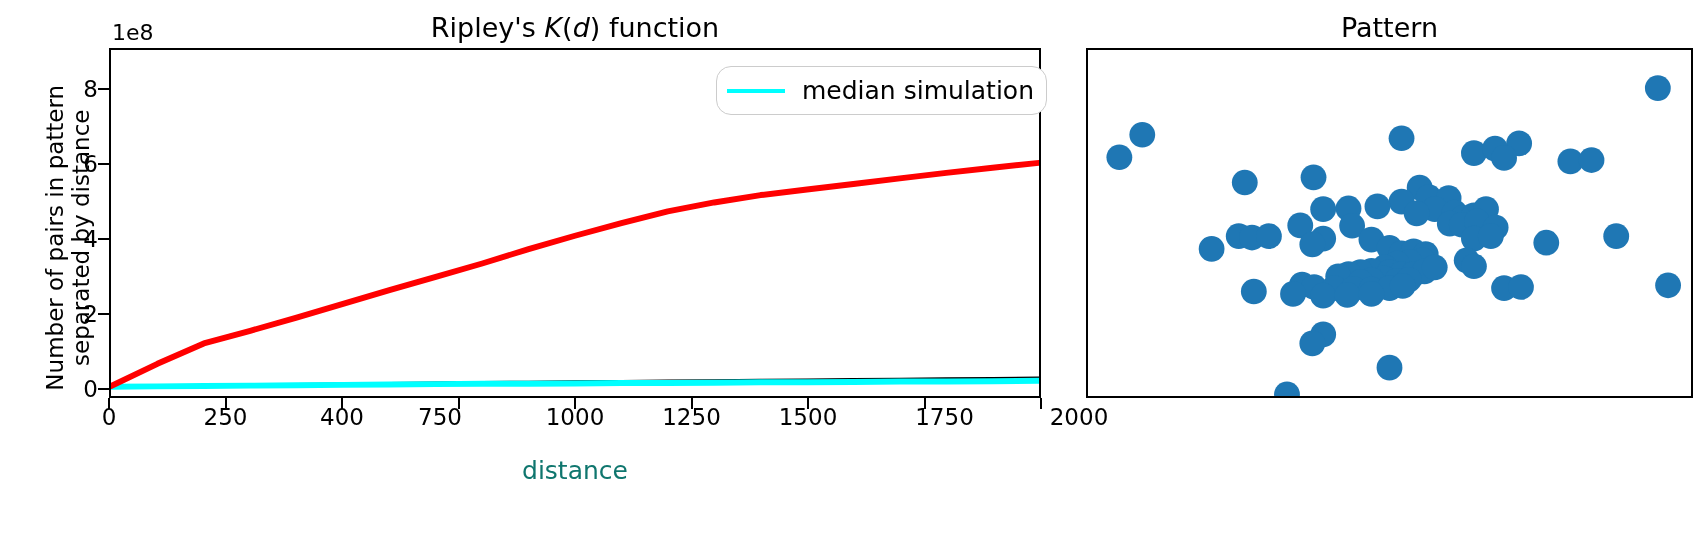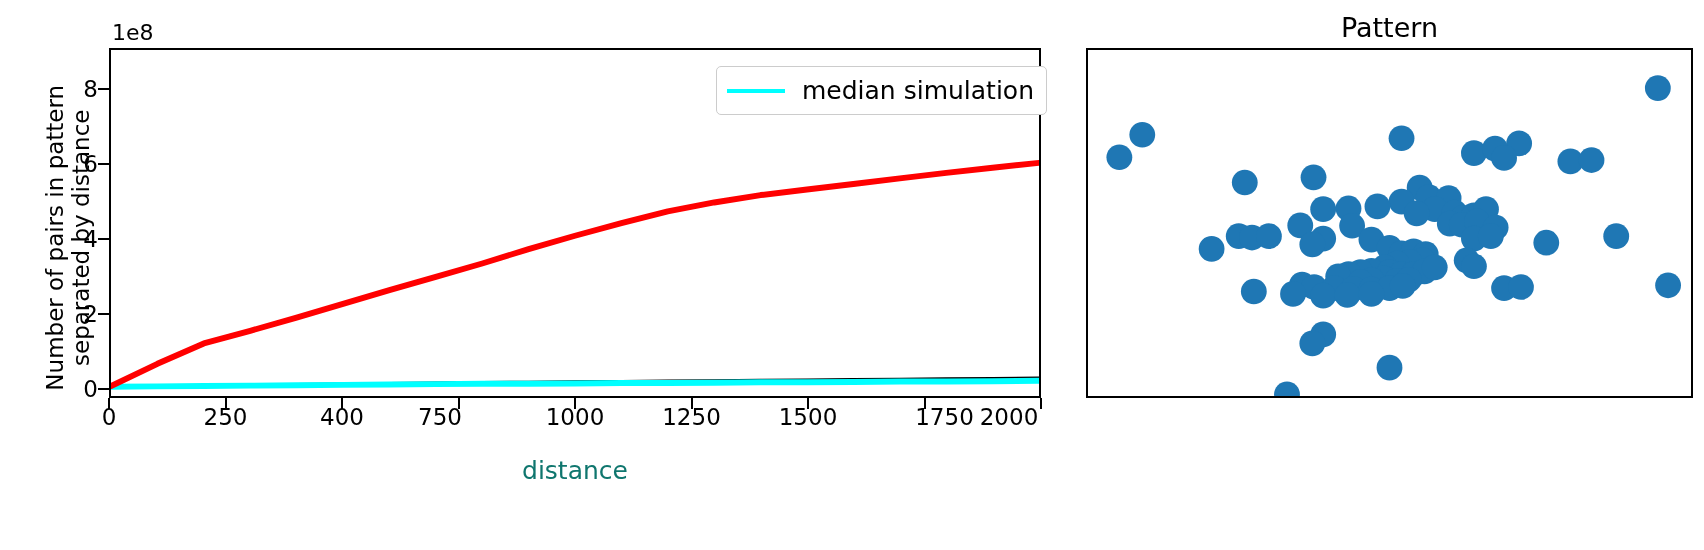--- a/index.html
+++ b/index.html
@@ -154,21 +154,21 @@
     line-height: 1.12;
     color: #000000;
   }
 
   
   #k-legend {
     position: absolute;
     left: 716px;
     top: 66px;
     border: 1px solid #cccccc;
-    border-radius: 5px;
+    border-radius: 15px;
     background: #ffffff;
     padding: 7px 12px 7px 10px;
   }
   .legend-row {
     display: flex;
     align-items: center;
     height: 33px;
   }
   .legend-swatch {
     width: 58px;
@@ -218,20 +218,23 @@
     display: block;
   }
 </style>
 </head>
 <body>
 
 <div id="figure">
 
   <div id="k-panel">
 
+    <div id="k-title">
+      <span>Ripley's </span><span class="ital">K</span><span>(</span><span class="ital">d</span><span>)</span><span> function</span>
+    </div>
 
     <div id="k-offset-text">1e8</div>
 
     <div id="k-axes">
       <svg id="k-plotsvg" viewBox="0 0 932 350" preserveAspectRatio="none">
         <polyline id="env-curve" fill="none" stroke="#000000" stroke-width="2.2" stroke-linejoin="round" stroke-linecap="round" points="0.00,340.64 46.60,339.89 93.20,339.14 139.80,338.58 186.40,338.02 233.00,337.46 279.60,336.90 326.20,336.52 372.80,335.96 419.40,335.59 466.00,335.21 512.60,334.84 559.20,334.47 605.80,334.09 652.40,333.72 699.00,333.34 745.60,332.97 792.20,332.59 838.80,332.22 885.40,331.84 932.00,331.47"></polyline>
         <polyline id="median-curve" fill="none" stroke="#00ffff" stroke-width="6" stroke-linejoin="round" stroke-linecap="round" points="0.00,340.64 46.60,340.27 93.20,339.89 139.80,339.52 186.40,339.14 233.00,338.77 279.60,338.40 326.20,338.02 372.80,337.65 419.40,337.65 466.00,337.27 512.60,336.90 559.20,336.90 605.80,336.52 652.40,336.15 699.00,336.15 745.60,335.78 792.20,335.40 838.80,335.40 885.40,335.03 932.00,334.65"></polyline>
         <polyline id="observed-curve" fill="none" stroke="#ff0000" stroke-width="6" stroke-linejoin="round" stroke-linecap="round" points="0.00,339.89 46.60,317.43 93.20,296.84 139.80,284.12 186.40,270.64 233.00,256.79 279.60,242.94 326.20,229.47 372.80,215.99 419.40,201.39 466.00,187.91 512.60,175.19 559.20,163.21 605.80,154.22 652.40,146.74 699.00,141.12 745.60,135.51 792.20,129.89 838.80,124.28 885.40,119.04 932.00,114.17"></polyline>
       </svg>
     </div>
@@ -252,21 +255,21 @@
       </div>
     <div id="k-xticklabels">
         <div class="xtick-label" style="left: 0px;">0</div>
         <div class="xtick-label" style="left: 116.5px;">250</div>
         <div class="xtick-label" style="left: 233px;">400</div>
         <div class="xtick-label" style="left: 331px;">750</div>
         <div class="xtick-label" style="left: 466px;">1000</div>
         <div class="xtick-label" style="left: 582.5px;">1250</div>
         <div class="xtick-label" style="left: 699px;">1500</div>
         <div class="xtick-label" style="left: 815.5px; margin-left: 20px;">1750</div>
-        <div class="xtick-label" style="left: 900px;">2000</div>
+        <div class="xtick-label" style="left: 970px;">2000</div>
       </div>
     <div id="k-xtickmarks">
         <div class="xtick-mark" style="left: 0px;"></div>
         <div class="xtick-mark" style="left: 116.5px;"></div>
         <div class="xtick-mark" style="left: 233px;"></div>
         <div class="xtick-mark" style="left: 349.5px;"></div>
         <div class="xtick-mark" style="left: 466px;"></div>
         <div class="xtick-mark" style="left: 582.5px;"></div>
         <div class="xtick-mark" style="left: 699px;"></div>
         <div class="xtick-mark" style="left: 815.5px;"></div>

